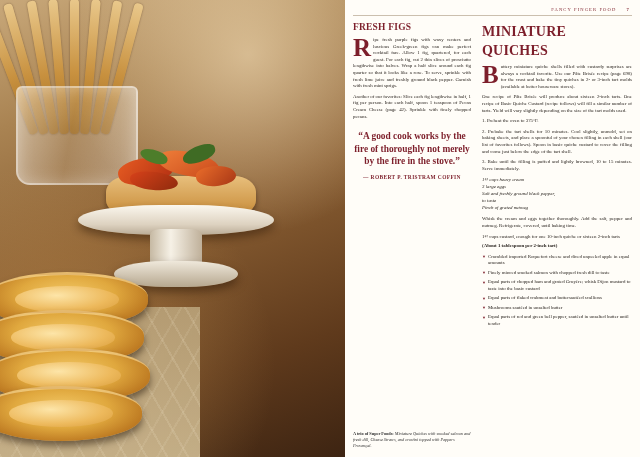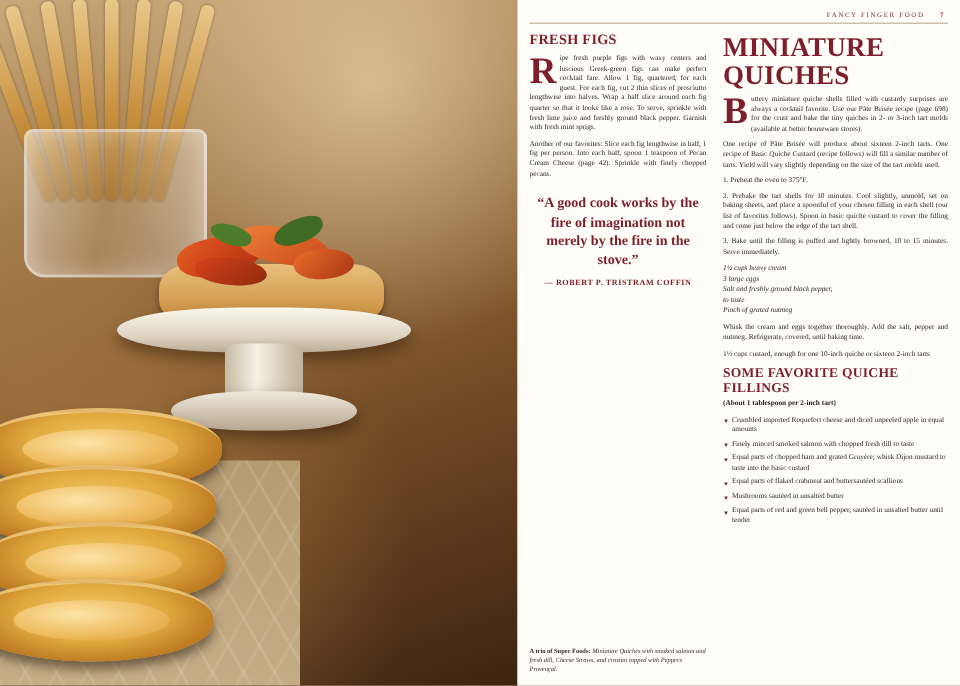--- a/index.html
+++ b/index.html
@@ -134,21 +134,21 @@
   .col{width:118px;}
   .col.wide{width:150px;}
 
   h2.headline{
     font-family:"Liberation Serif", serif;
     font-weight:bold;color:#7d1f2b;
     letter-spacing:.2px;
     margin:0 0 4px 0;
   }
   .h-figs{font-size:9.5px;line-height:11px;text-transform:uppercase;}
-  .h-quiche{font-size:18px;line-height:19px;text-transform:uppercase;margin-bottom:5px;}
+  .h-quiche{font-size:14px;line-height:19px;text-transform:uppercase;margin-bottom:5px;}
   .h-sub{font-size:9px;line-height:10px;text-transform:uppercase;color:#7d1f2b;margin:9px 0 4px;}
 
   p.body{
     font-size:4.9px;line-height:6.6px;text-align:justify;color:#231d18;
     margin:0 0 4px 0;
   }
   .dropcap:first-letter{
     float:left;font-size:25px;line-height:20px;font-weight:bold;
     color:#7d1f2b;padding:1px 2px 0 0;
   }
@@ -238,21 +238,21 @@
     <div class="rule-top"></div>
 
     <div class="cols">
 
       <div class="col">
         <h2 class="headline h-figs">FRESH FIGS</h2>
         <p class="body dropcap">Ripe fresh purple figs with waxy centers and luscious Greek-green figs can make perfect cocktail fare. Allow 1 fig, quartered, for each guest. For each fig, cut 2 thin slices of prosciutto lengthwise into halves. Wrap a half slice around each fig quarter so that it looks like a rose. To serve, sprinkle with fresh lime juice and freshly ground black pepper. Garnish with fresh mint sprigs.</p>
         <p class="body">Another of our favorites: Slice each fig lengthwise in half, 1 fig per person. Into each half, spoon 1 teaspoon of Pecan Cream Cheese (page 42). Sprinkle with finely chopped pecans.</p>
 
         <div class="pullquote">
-          <span>“A good cook works by the fire of imagination not merely by the fire in the stove.”</span>
+          <span>“A good cook works by the fire of thoroughly not merely by the fire in the stove.”</span>
           <span class="attrib">— Robert P. Tristram Coffin</span>
         </div>
 
         <div style="position:relative;height:58px;"></div>
 
       </div>
 
       <div class="col wide">
         <h2 class="headline h-quiche">MINIATURE QUICHES</h2>
         <p class="body dropcap">Buttery miniature quiche shells filled with custardy surprises are always a cocktail favorite. Use our Pâte Brisée recipe (page 698) for the crust and bake the tiny quiches in 2- or 3-inch tart molds (available at better houseware stores).</p>
@@ -264,21 +264,20 @@
         <div class="ingredients">
           <div>1½ cups heavy cream</div>
           <div>3 large eggs</div>
           <div>Salt and freshly ground black pepper,</div>
           <div>to taste</div>
           <div>Pinch of grated nutmeg</div>
         </div>
         <p class="body">Whisk the cream and eggs together thoroughly. Add the salt, pepper and nutmeg. Refrigerate, covered, until baking time.</p>
         <p class="yield">1½ cups custard, enough for one 10-inch quiche or sixteen 2-inch tarts</p>
 
-        <h2 class="headline h-sub">SOME FAVORITE QUICHE FILLINGS</h2>
         <p class="note">(About 1 tablespoon per 2-inch tart)</p>
         <ul class="fillings">
           <li>Crumbled imported Roquefort cheese and diced unpeeled apple in equal amounts</li>
           <li>Finely minced smoked salmon with chopped fresh dill to taste</li>
           <li>Equal parts of chopped ham and grated Gruyère; whisk Dijon mustard to taste into the basic custard</li>
           <li>Equal parts of flaked crabmeat and buttersautéed scallions</li>
           <li>Mushrooms sautéed in unsalted butter</li>
           <li>Equal parts of red and green bell pepper, sautéed in unsalted butter until tender</li>
         </ul>
       </div>

